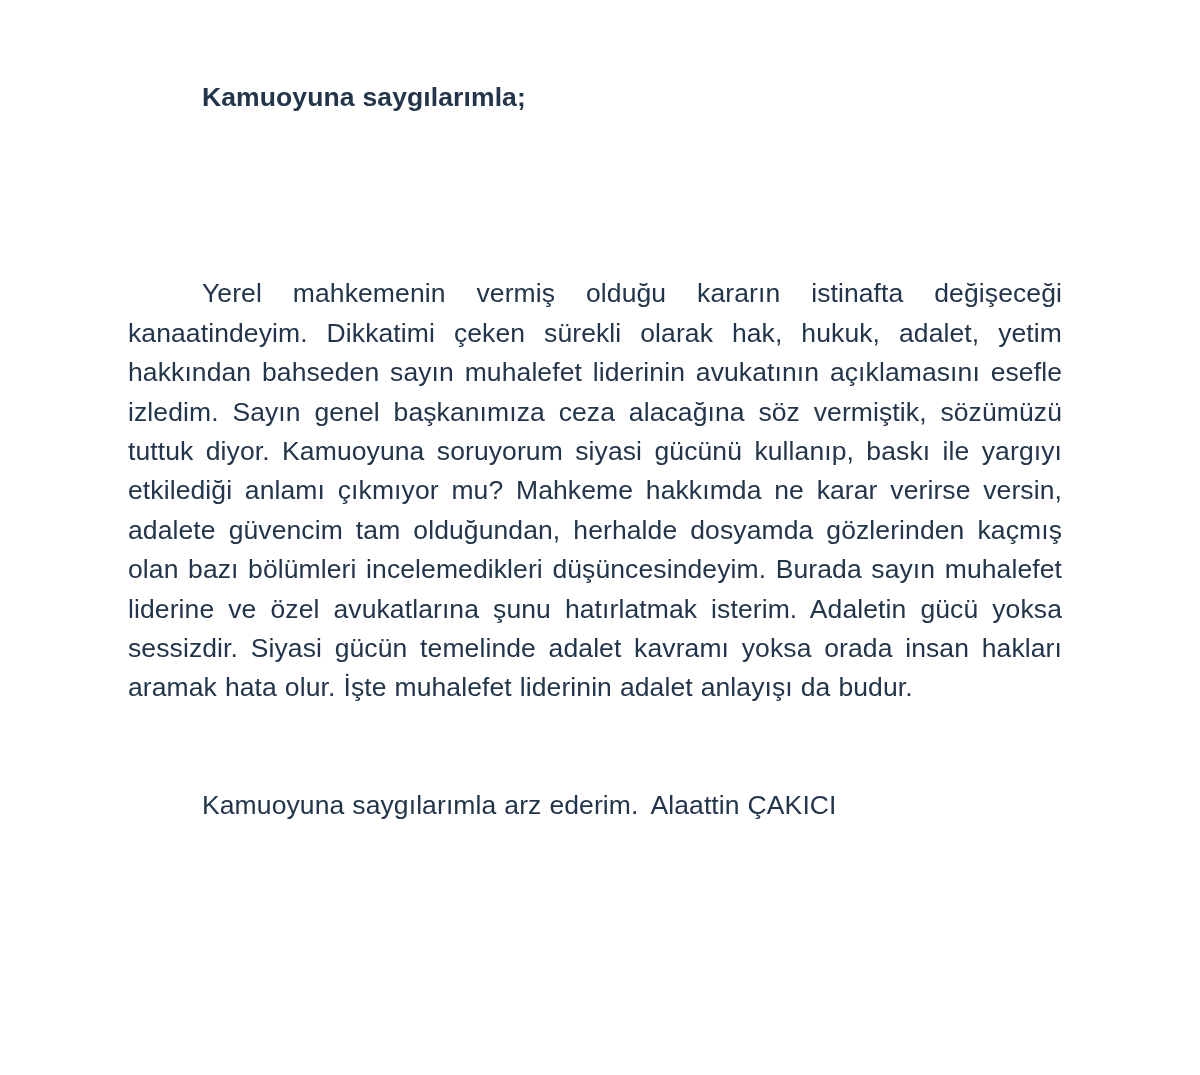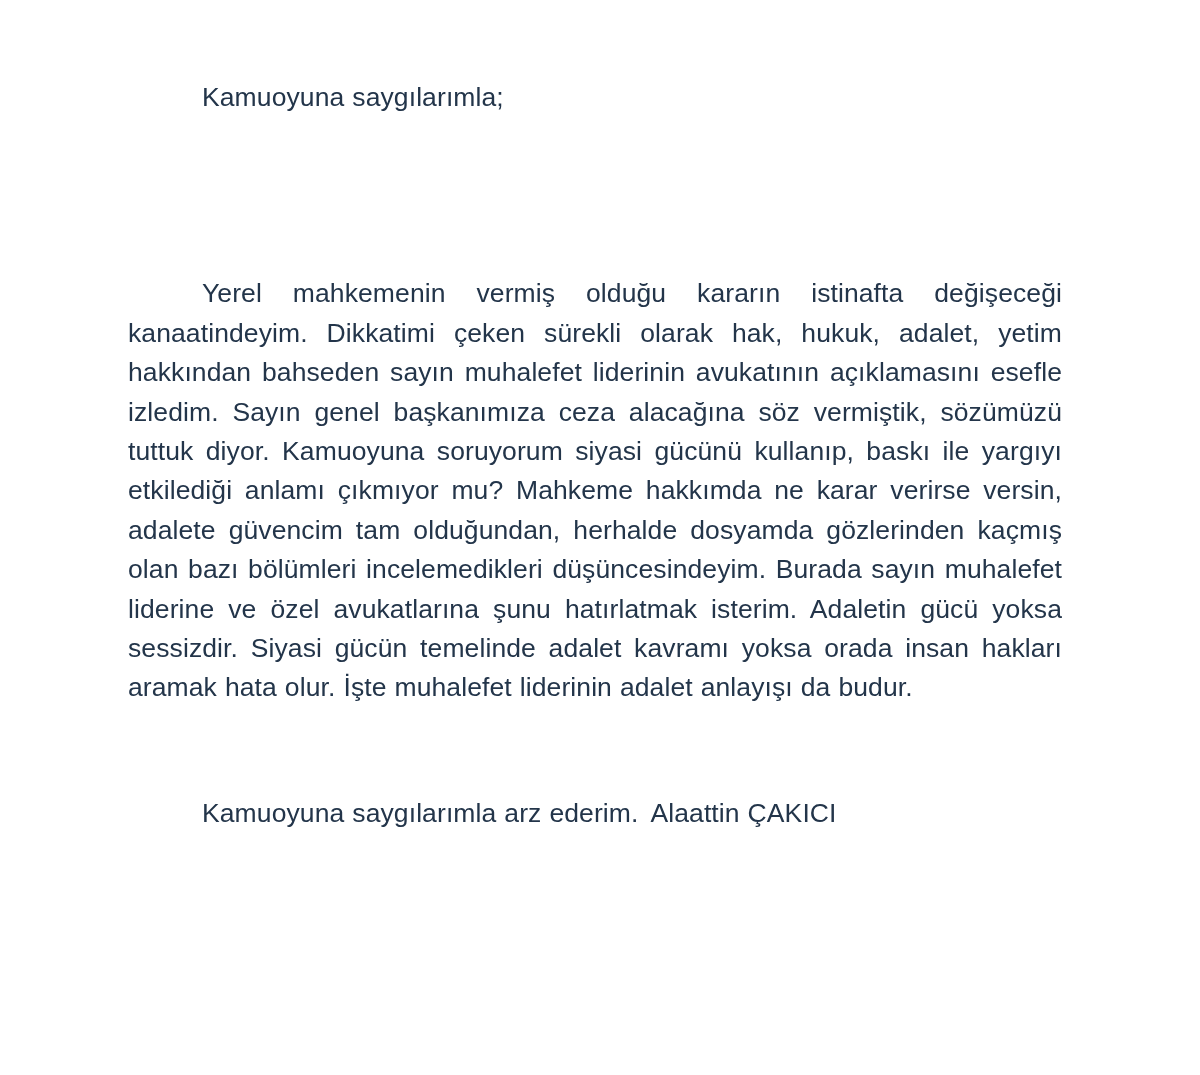--- a/index.html
+++ b/index.html
@@ -33,31 +33,31 @@
     letter-spacing: 0.1px;
     margin: 0;
     text-align: justify;
     text-justify: inter-word;
     word-spacing: 0.5px;
   }
   .greeting {
     text-align: left;
     text-indent: 74px;
     margin-bottom: 0;
+    font-weight: bold;
   }
   .gap-1 { height: 78px; }
   .gap-2 { height: 79px; }
   .gap-3 { height: 78px; }
   .para-indent {
     text-indent: 74px;
   }
   .closing {
     text-align: left;
     text-indent: 74px;
-    margin-top: 8px;
   }
   .sig-gap {
     display: inline-block;
     width: 12px;
   }
 </style>
 </head>
 <body>
 
 <div class="page">

